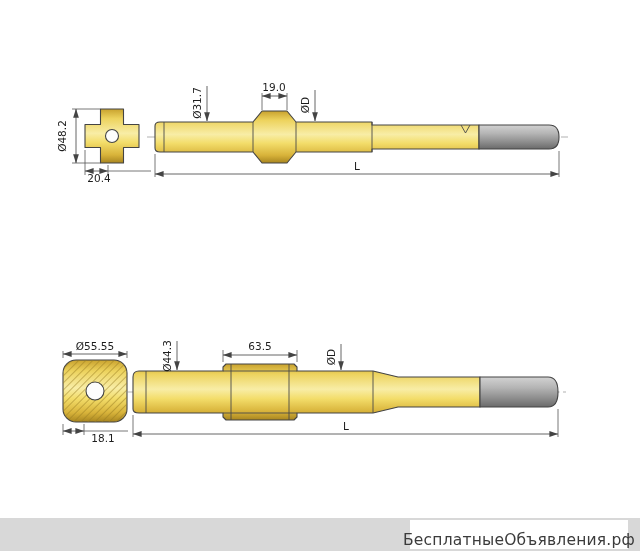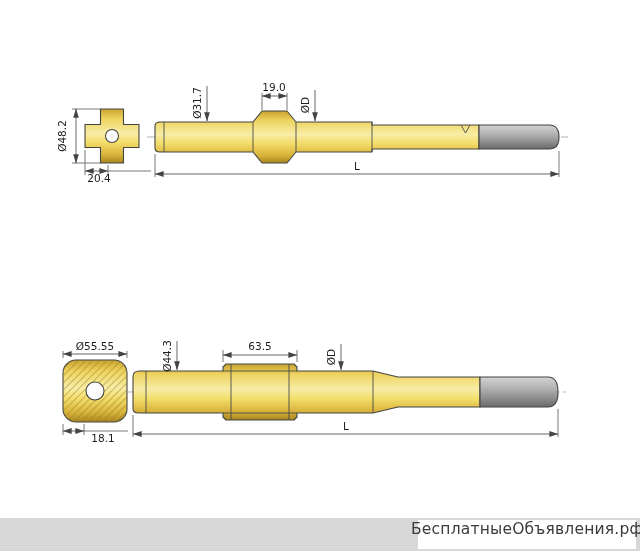--- a/index.html
+++ b/index.html
@@ -8,22 +8,22 @@
   .page svg{position:absolute;left:0;top:0;}
   
   .outline{stroke:#444444;stroke-width:1.1;stroke-linejoin:round;}
   .detail{stroke:#4a4a4a;stroke-width:0.9;fill:none;}
   .dimline{stroke:#555555;stroke-width:0.9;fill:none;}
   .ext{stroke:#555555;stroke-width:0.8;fill:none;}
   .centerline{stroke:#8f8f8f;stroke-width:0.7;stroke-dasharray:13 3.5 3 3.5;fill:none;}
   text.dim-label{font:10.5px "DejaVu Sans",sans-serif;fill:#1d1d1d;}
   
   .bottom-strip{position:absolute;left:0;bottom:0;width:640px;height:33px;background:#d8d8d8;}
-  .watermark{position:absolute;right:4px;bottom:2px;width:218px;height:29px;background:#ffffff;
-             display:flex;align-items:flex-start;justify-content:center;}
+  .watermark{position:absolute;right:12px;bottom:2px;width:218px;height:29px;background:#ffffff;
+             display:flex;align-items:flex-end;justify-content:center;}
   .watermark span{font-size:15.5px;color:#3b3b3b;letter-spacing:0.2px;white-space:nowrap;}
 </style>
 </head>
 <body>
 
 <div class="page">
 
 <svg width="640" height="551" viewBox="0 0 640 551">
   <defs>
     <linearGradient id="goldV" x1="0" y1="0" x2="0" y2="1">

